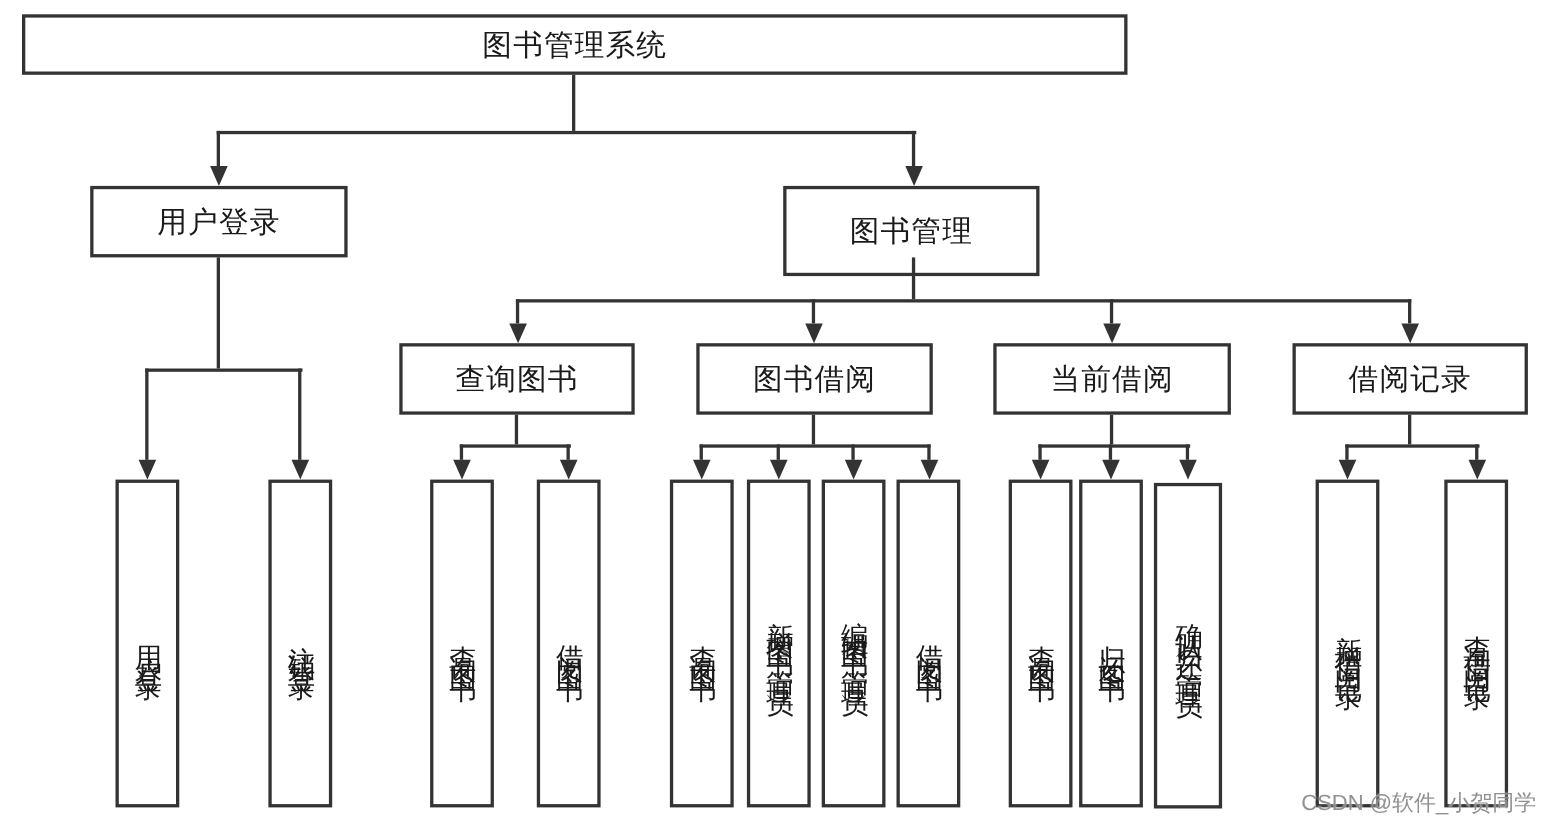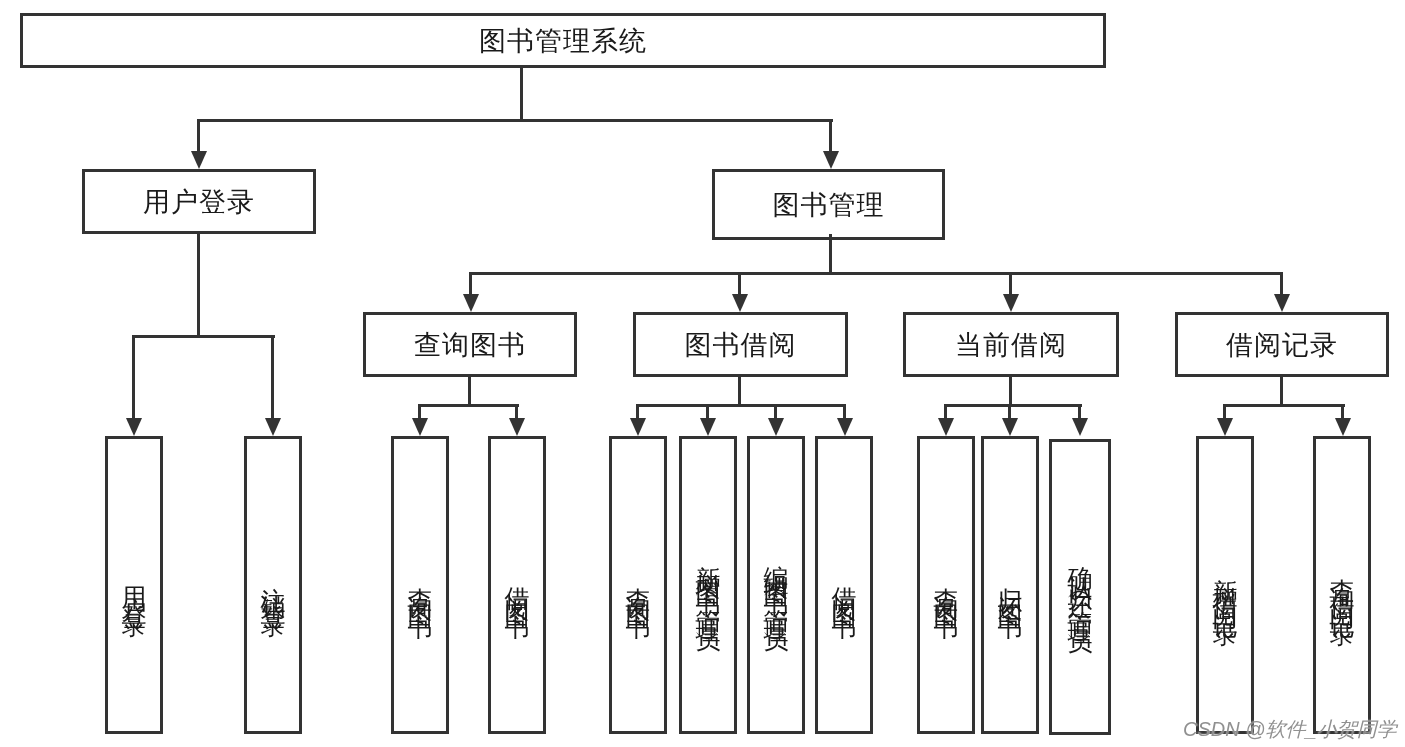--- a/index.html
+++ b/index.html
@@ -42,43 +42,42 @@
     border-top:18px solid #333333;
   }
   .watermark{
     position:absolute;
     left:1183px;top:716px;
     font-size:20px;
     color:rgba(135,135,135,0.92);
     text-shadow:0 0 2px #ffffff;
     white-space:nowrap;
     z-index:10;
-    font-style:italic;
   }
 </style>
 </head>
 <body>
 
 <div class="canvas">
 
-  <div class="box" style="left:20px;top:13px;width:1086px;height:55px">
+  <div class="box" style="left:20px;top:13px;width:1005px;height:55px">
     <span class="hlabel">图书管理系统</span>
   </div>
 
   <div class="vline" style="left:520px;top:68px;height:51px"></div>
   <div class="hline" style="left:197px;top:119px;width:636px"></div>
   <div class="vline" style="left:197px;top:119px;height:34px"></div>
   <div class="arrow" style="left:191px;top:151px"></div>
   <div class="vline" style="left:829px;top:119px;height:34px"></div>
   <div class="arrow" style="left:823px;top:151px"></div>
 
   <div class="box" style="left:82px;top:169px;width:234px;height:65px">
     <span class="hlabel">用户登录</span>
   </div>
-  <div class="box" style="left:712px;top:169px;width:233px;height:71px">
+  <div class="box" style="left:712px;top:169px;width:233px;height:82px">
     <span class="hlabel">图书管理</span>
   </div>
 
   <div class="vline" style="left:197px;top:234px;height:101px"></div>
   <div class="hline" style="left:132px;top:335px;width:143px"></div>
   <div class="vline" style="left:132px;top:335px;height:83px"></div>
   <div class="arrow" style="left:126px;top:418px"></div>
   <div class="vline" style="left:271px;top:335px;height:83px"></div>
   <div class="arrow" style="left:265px;top:418px"></div>
 

